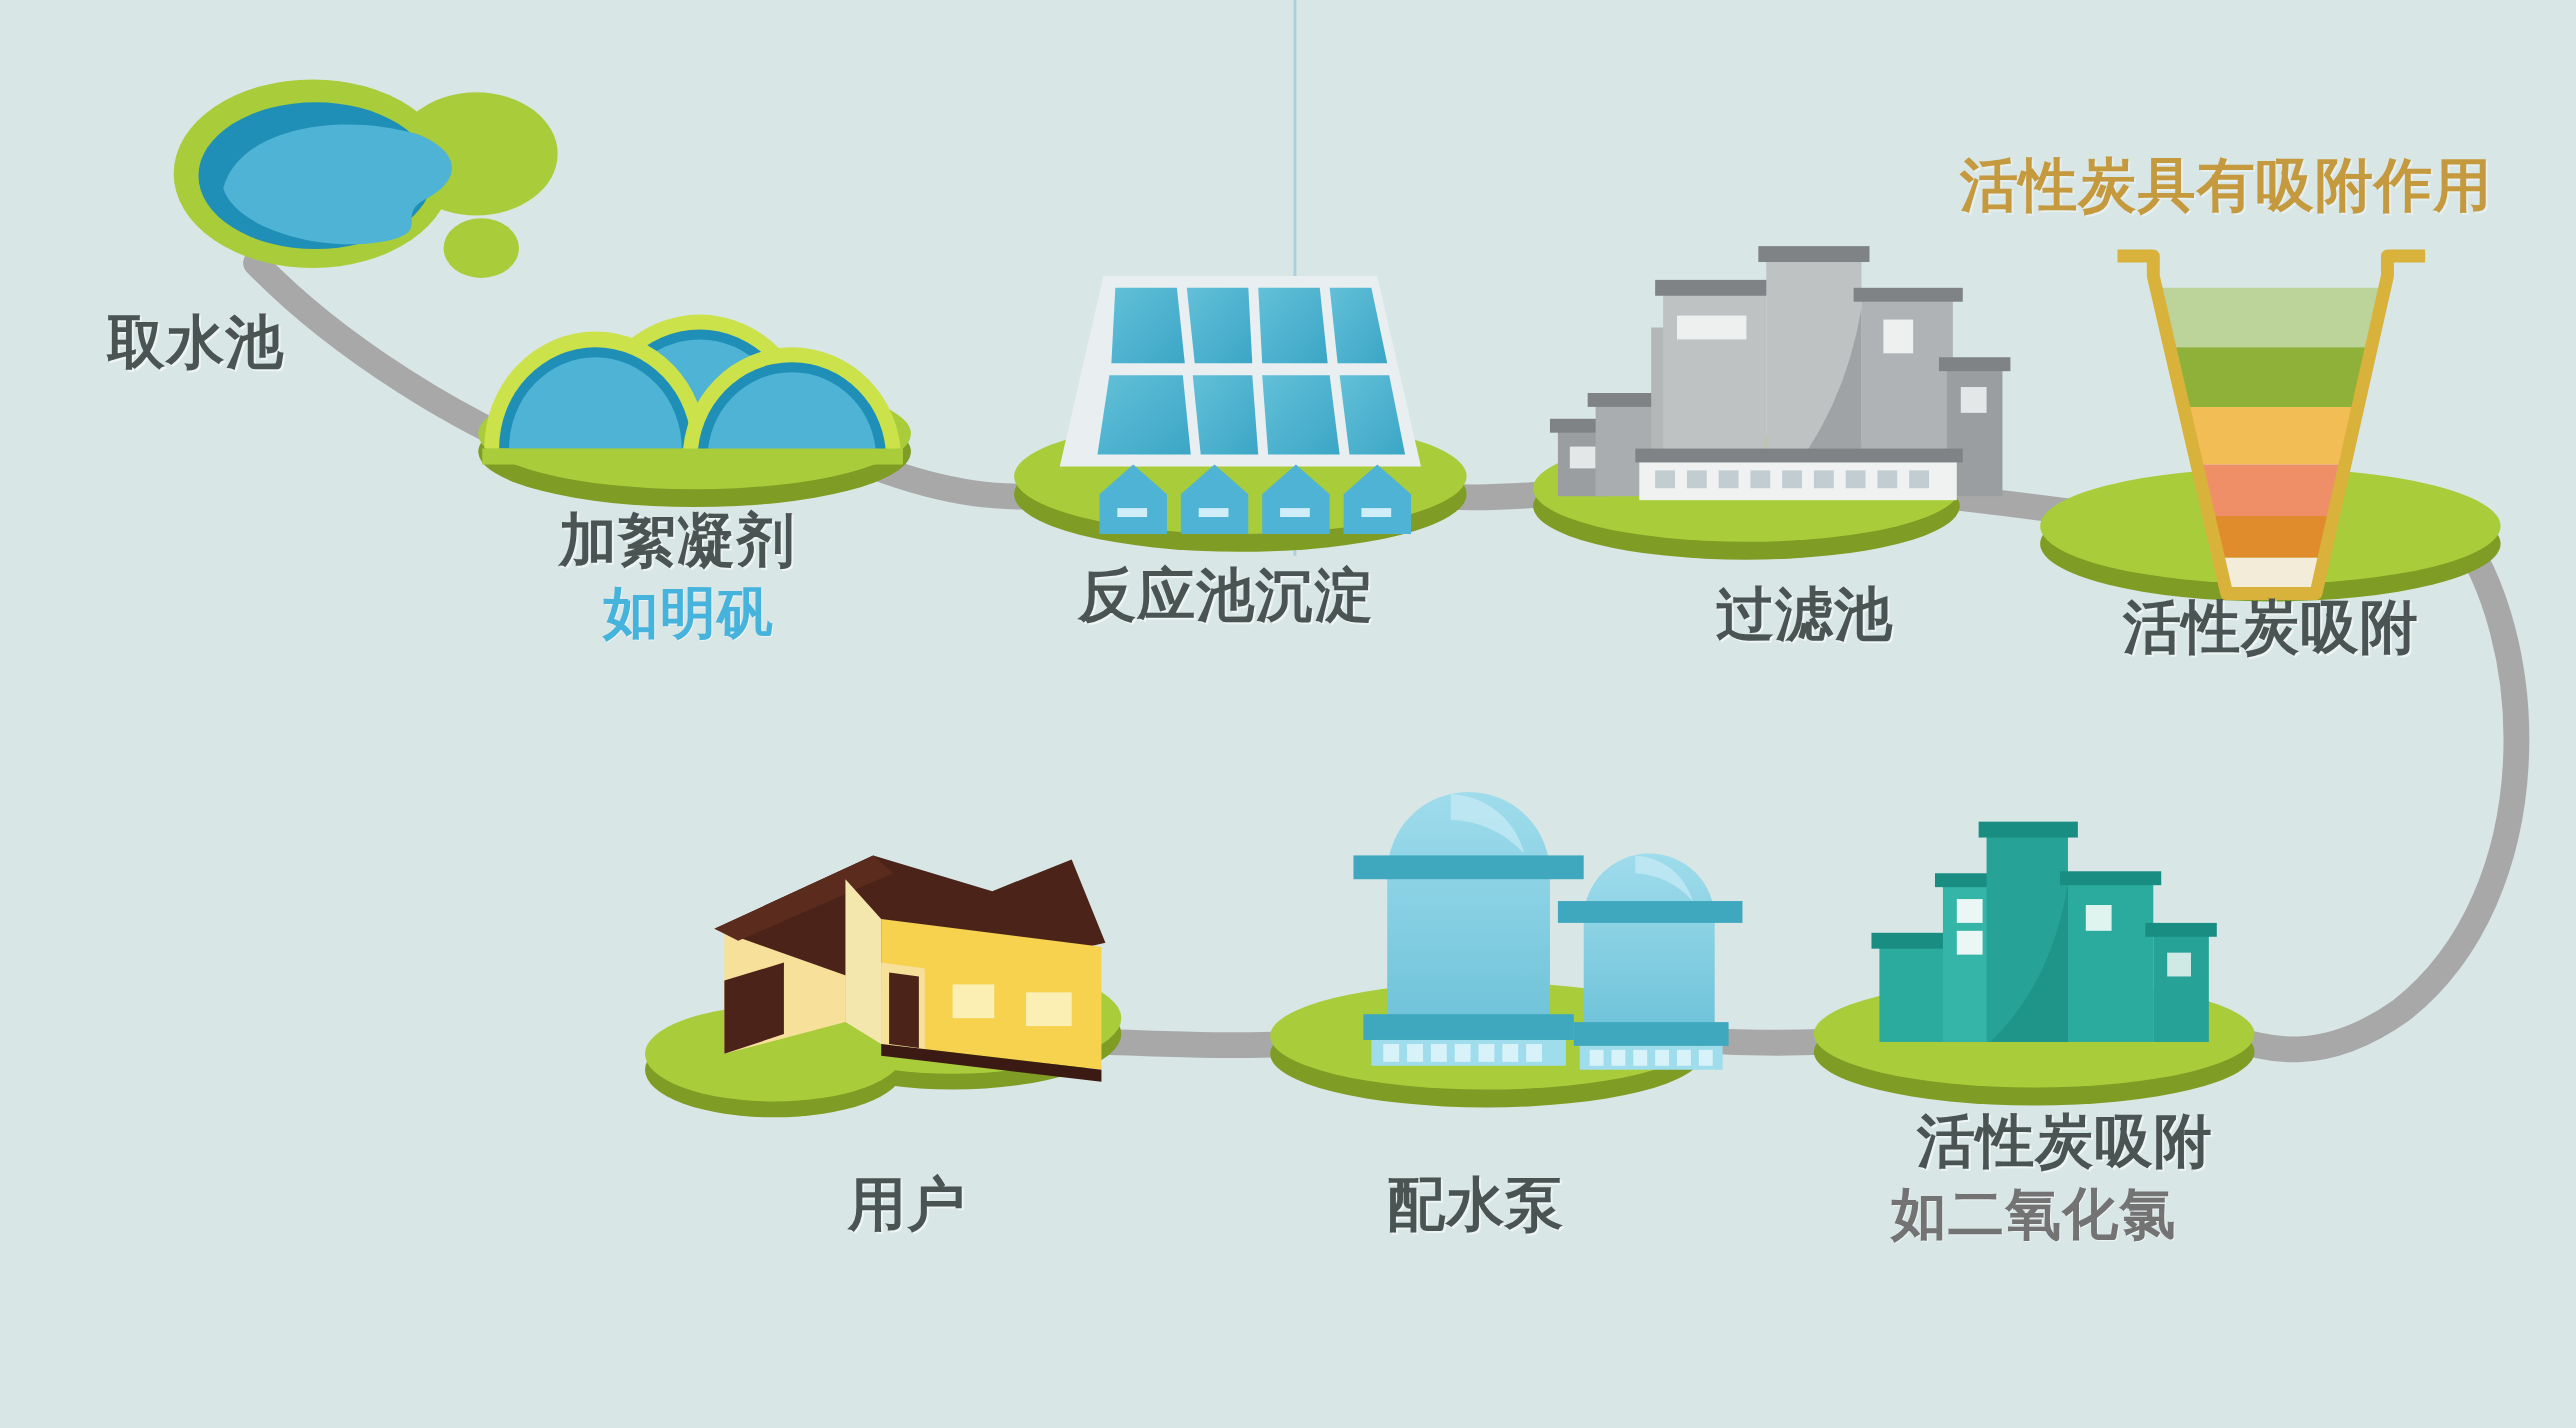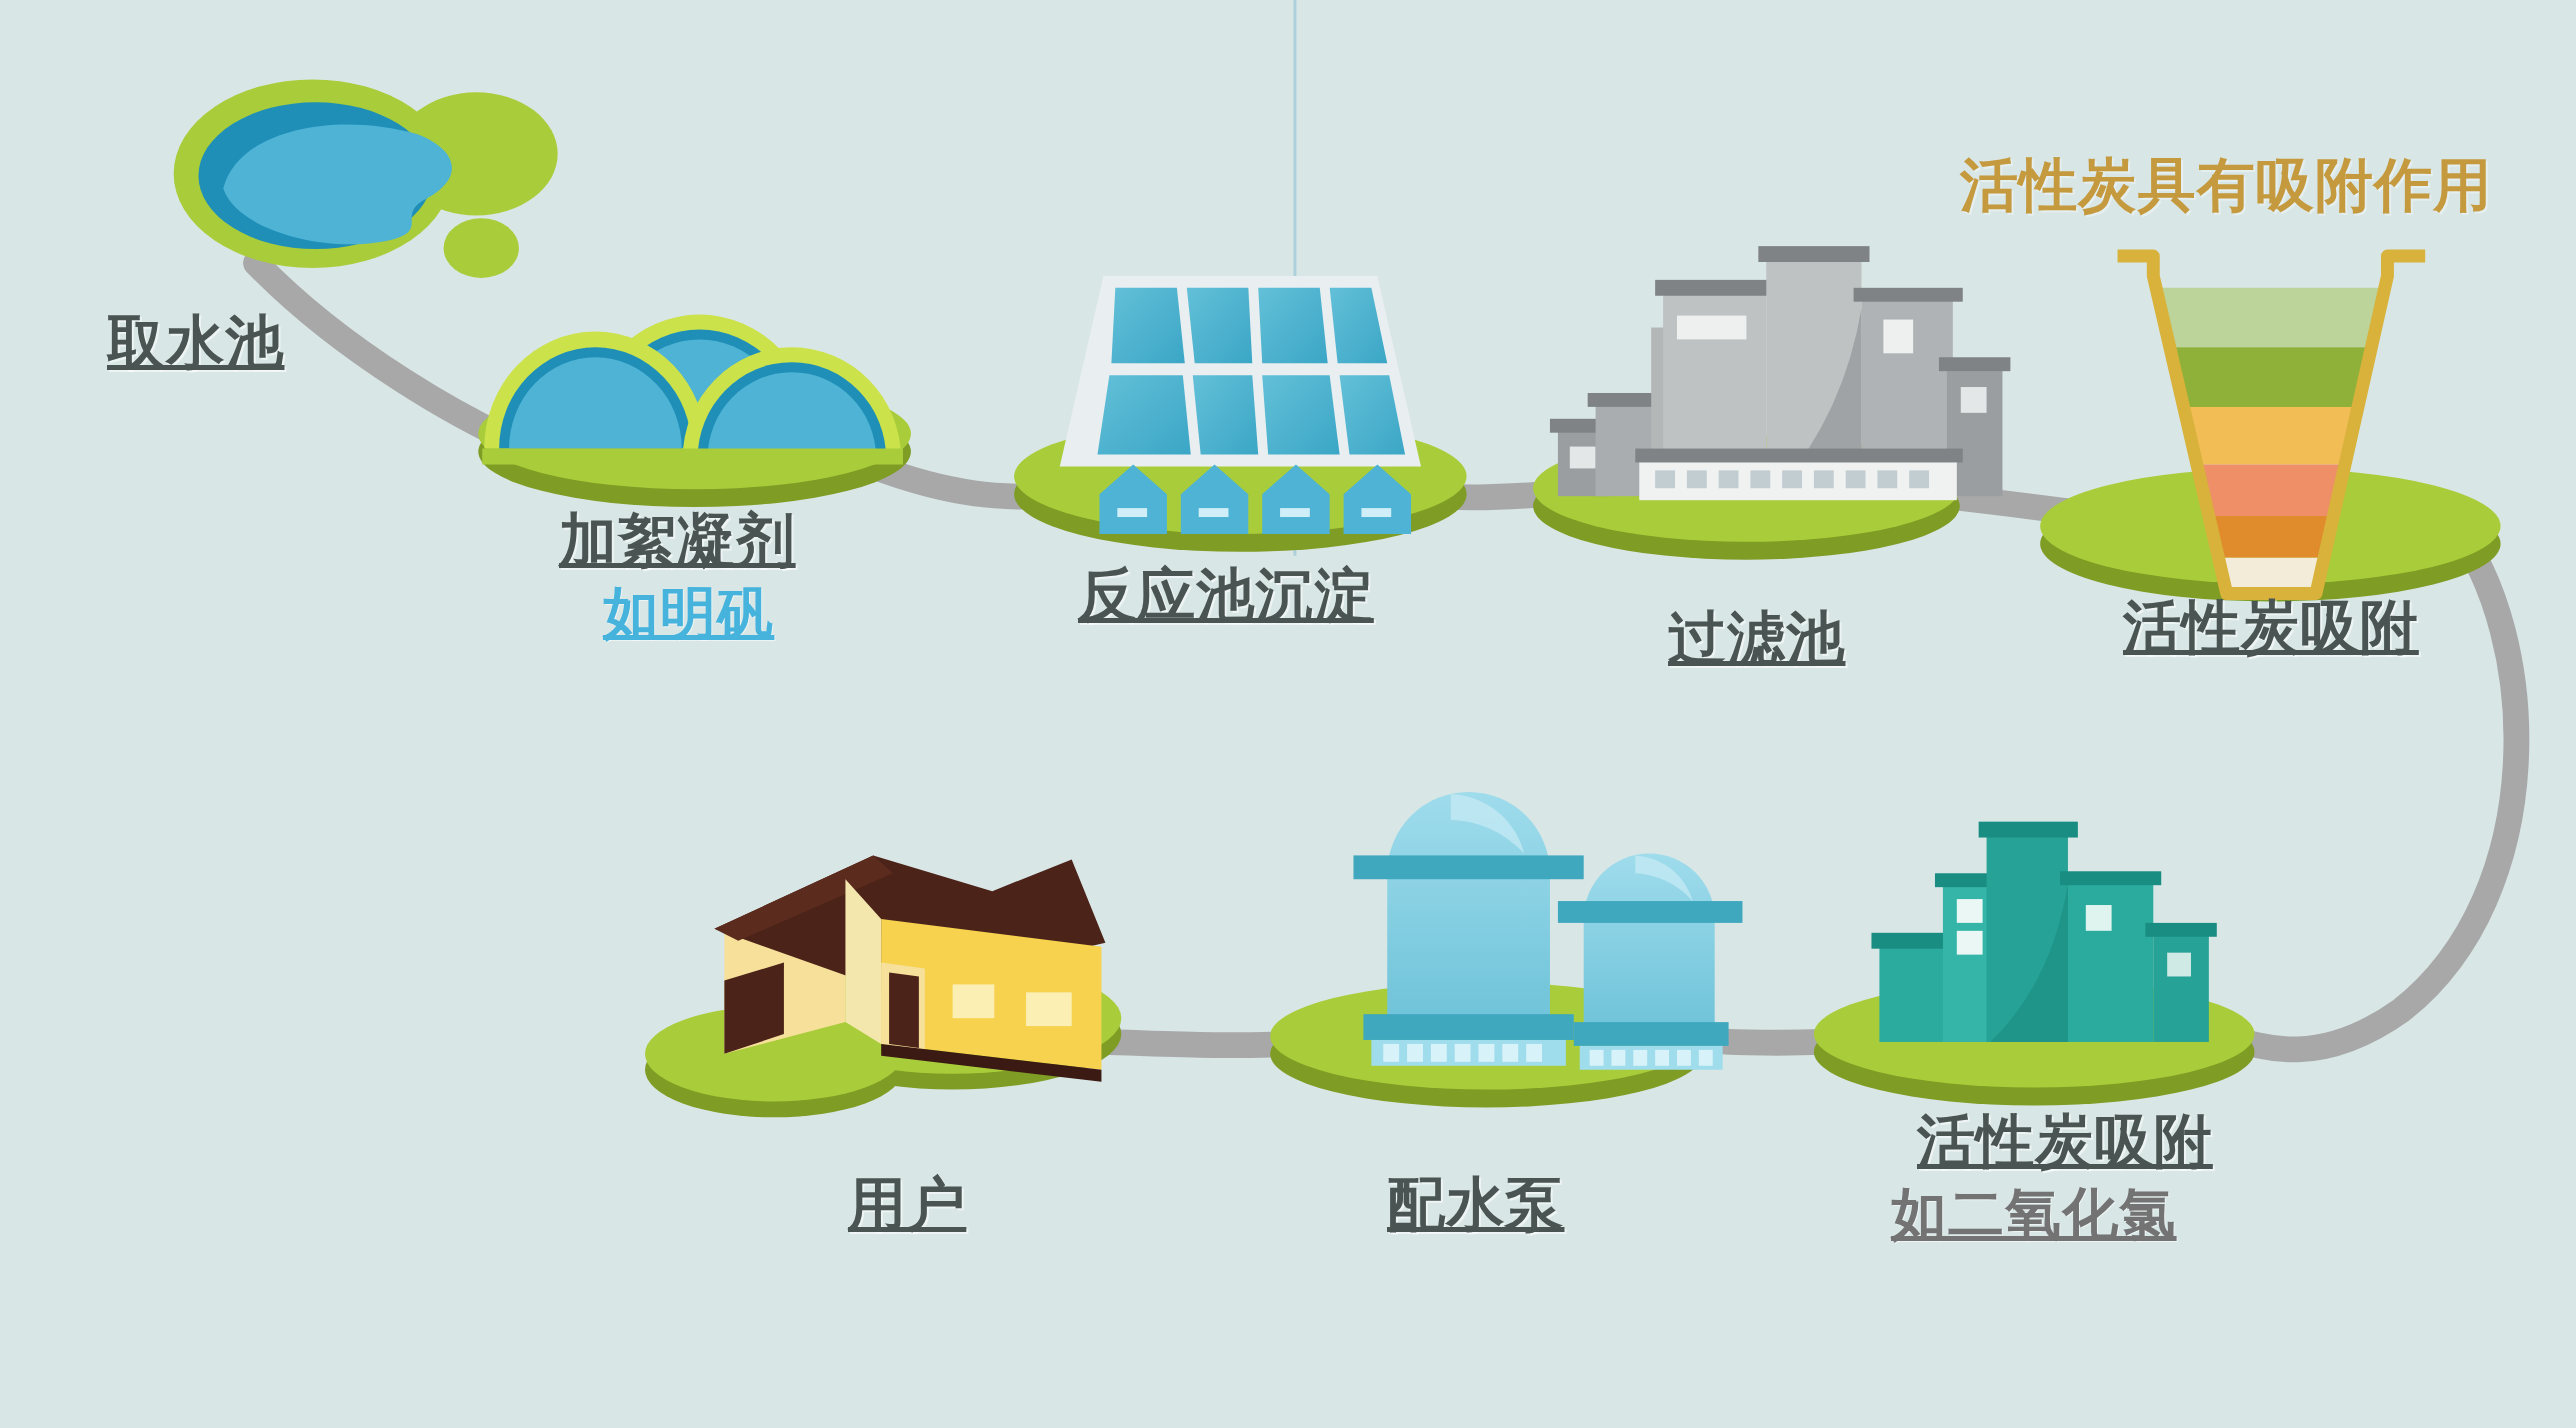--- a/index.html
+++ b/index.html
@@ -5,21 +5,21 @@
   html,body{margin:0;padding:0;}
   body{
     width:2576px;height:1429px;
     background:#d9e6e6;
     font-family:"Liberation Sans","DejaVu Sans",sans-serif;
     overflow:hidden;position:relative;
   }
   #stage{position:absolute;left:0;top:0;width:2576px;height:1009px;}
   svg#scene{position:absolute;left:0;top:0;width:2576px;height:1429px;display:block;}
 
-  .lbl{position:absolute;white-space:nowrap;font-weight:700;letter-spacing:.02em;text-decoration:underline;}
+  .lbl{position:absolute;white-space:nowrap;font-weight:700;letter-spacing:.02em;}
   .lbl-main{color:#4a5553;font-size:58px;text-shadow:2px 2px 0 rgba(255,255,255,.55);}
   .lbl-sub-blue{color:#46b3dd;font-size:56px;font-weight:700;text-shadow:1px 1px 0 rgba(255,255,255,.5);}
   .lbl-sub-teal{color:#737373;font-size:56px;font-weight:700;text-shadow:1px 1px 0 rgba(255,255,255,.5);}
   .annot{position:absolute;white-space:nowrap;font-size:58px;font-weight:700;
          color:#c59a3e;text-shadow:2px 2px 0 rgba(255,255,255,.35);letter-spacing:.02em;}
 </style>
 </head>
 <body>
 
 <div id="stage">
@@ -248,21 +248,21 @@
 
 <div class="annot" style="left:1960px;top:147px;">活性炭具有吸附作用</div>
 
 <div class="lbl lbl-main" style="left:107px;top:304px;">取水池</div>
 
 <div class="lbl lbl-main" style="left:559px;top:502px;">加絮凝剂</div>
 <div class="lbl lbl-sub-blue" style="left:603px;top:576px;">如明矾</div>
 
 <div class="lbl lbl-main" style="left:1070px;top:557px;margin-left:8px;">反应池沉淀</div>
 
-<div class="lbl lbl-main" style="left:1668px;top:576px;margin-top:24px;">过滤池</div>
+<div class="lbl lbl-main" style="left:1716px;top:576px;">过滤池</div>
 
 <div class="lbl lbl-main" style="left:2123px;top:589px;">活性炭吸附</div>
 
 <div class="lbl lbl-main" style="left:1917px;top:1103px;">活性炭吸附</div>
 <div class="lbl lbl-sub-teal" style="left:1891px;top:1177px;">如二氧化氯</div>
 
 <div class="lbl lbl-main" style="left:1387px;top:1166px;">配水泵</div>
 
 <div class="lbl lbl-main" style="left:848px;top:1166px;">用户</div>
 

